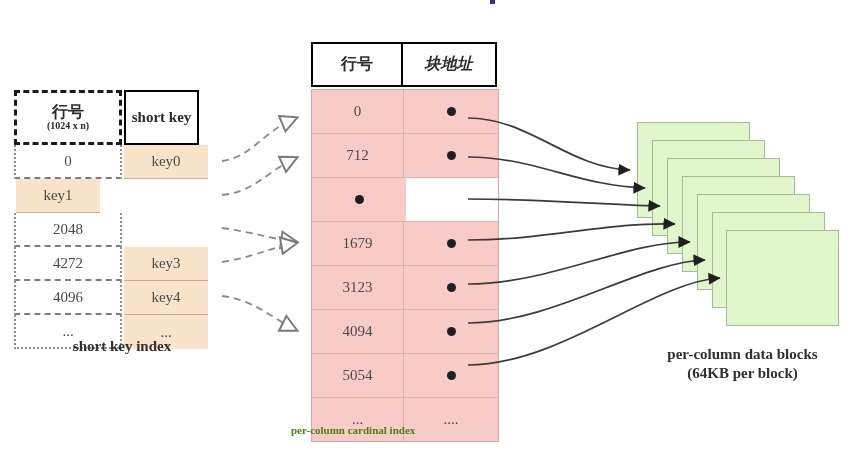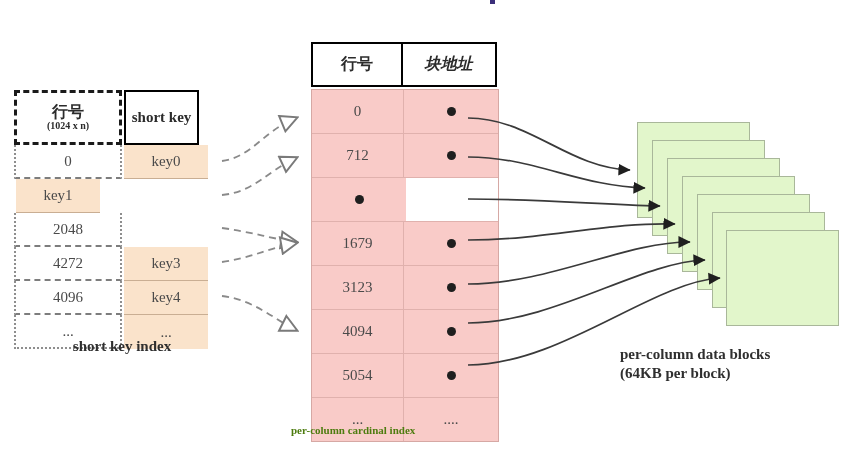--- a/index.html
+++ b/index.html
@@ -211,20 +211,21 @@
     background: #e2f6cb;
     border: 1px solid #a9b79a;
     box-sizing: border-box;
     pointer-events: auto;
   }
   .blocks-caption {
     position: absolute;
     left: 620px;
     top: 345px;
     width: 245px;
+    text-align: center;
     font-size: 15px;
     font-weight: bold;
     color: #2f2f2f;
     line-height: 1.25;
     z-index: 6;
   }
 
   
   #watermark {
     position: absolute;

